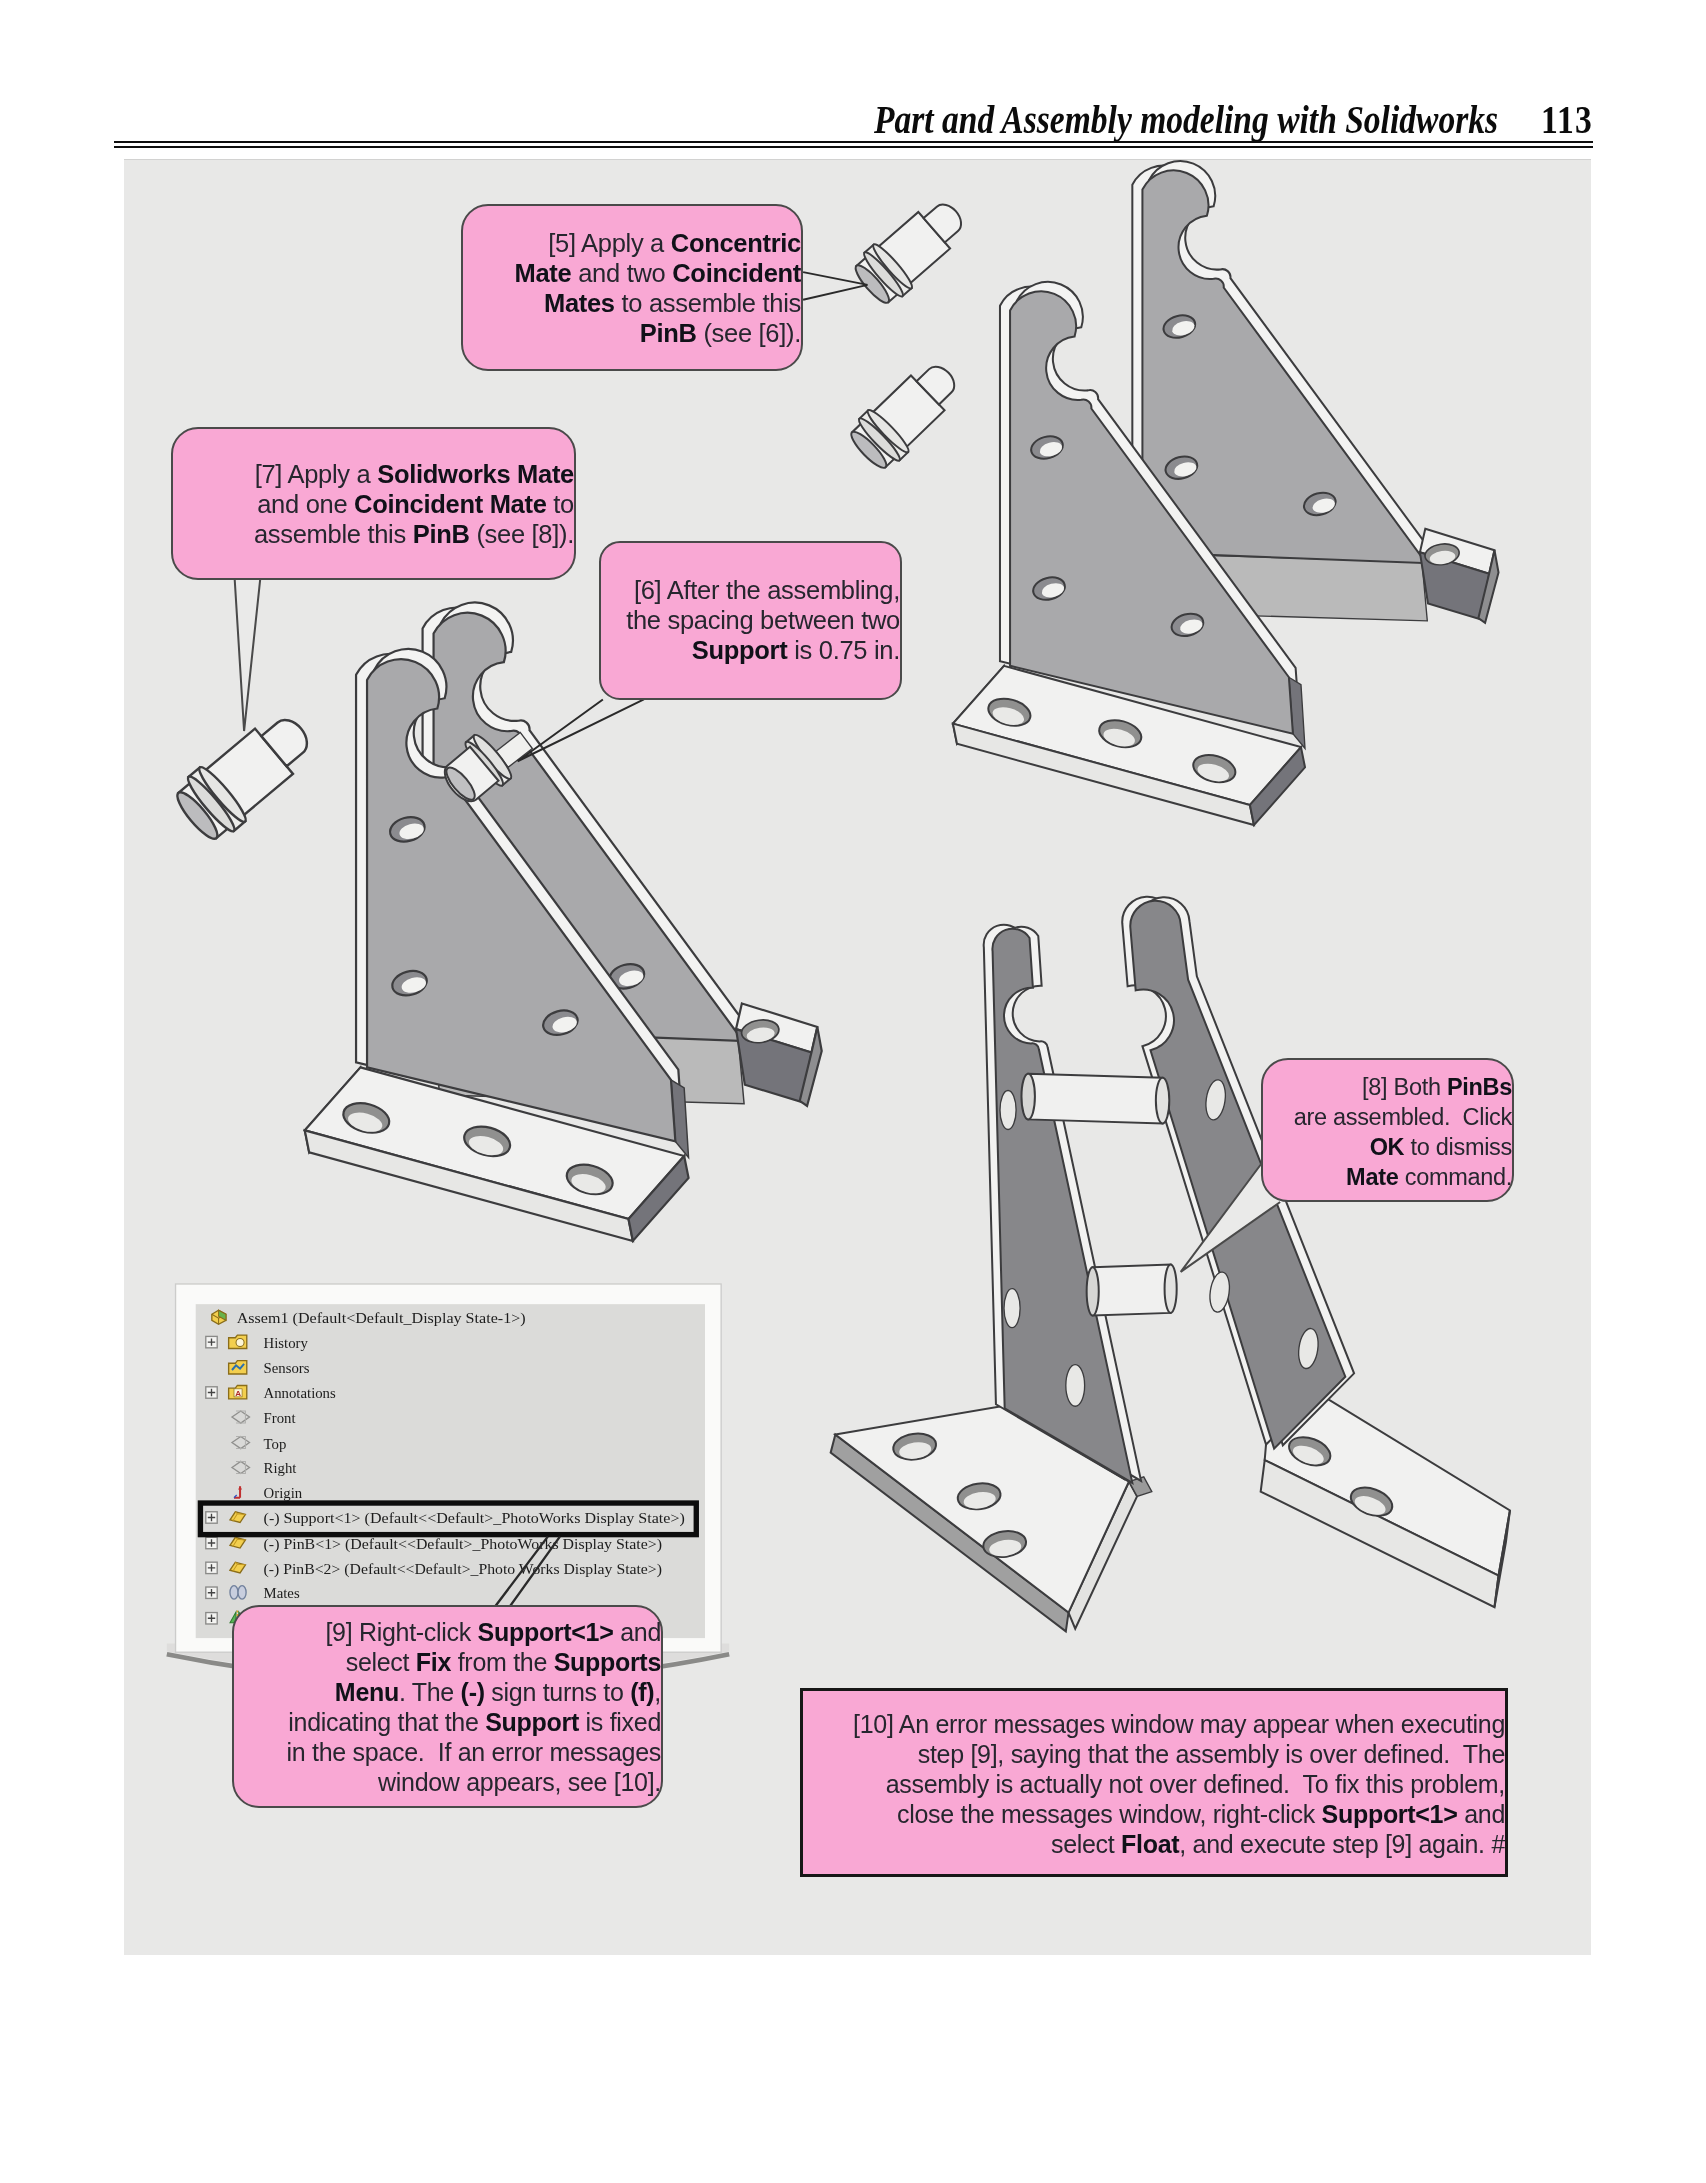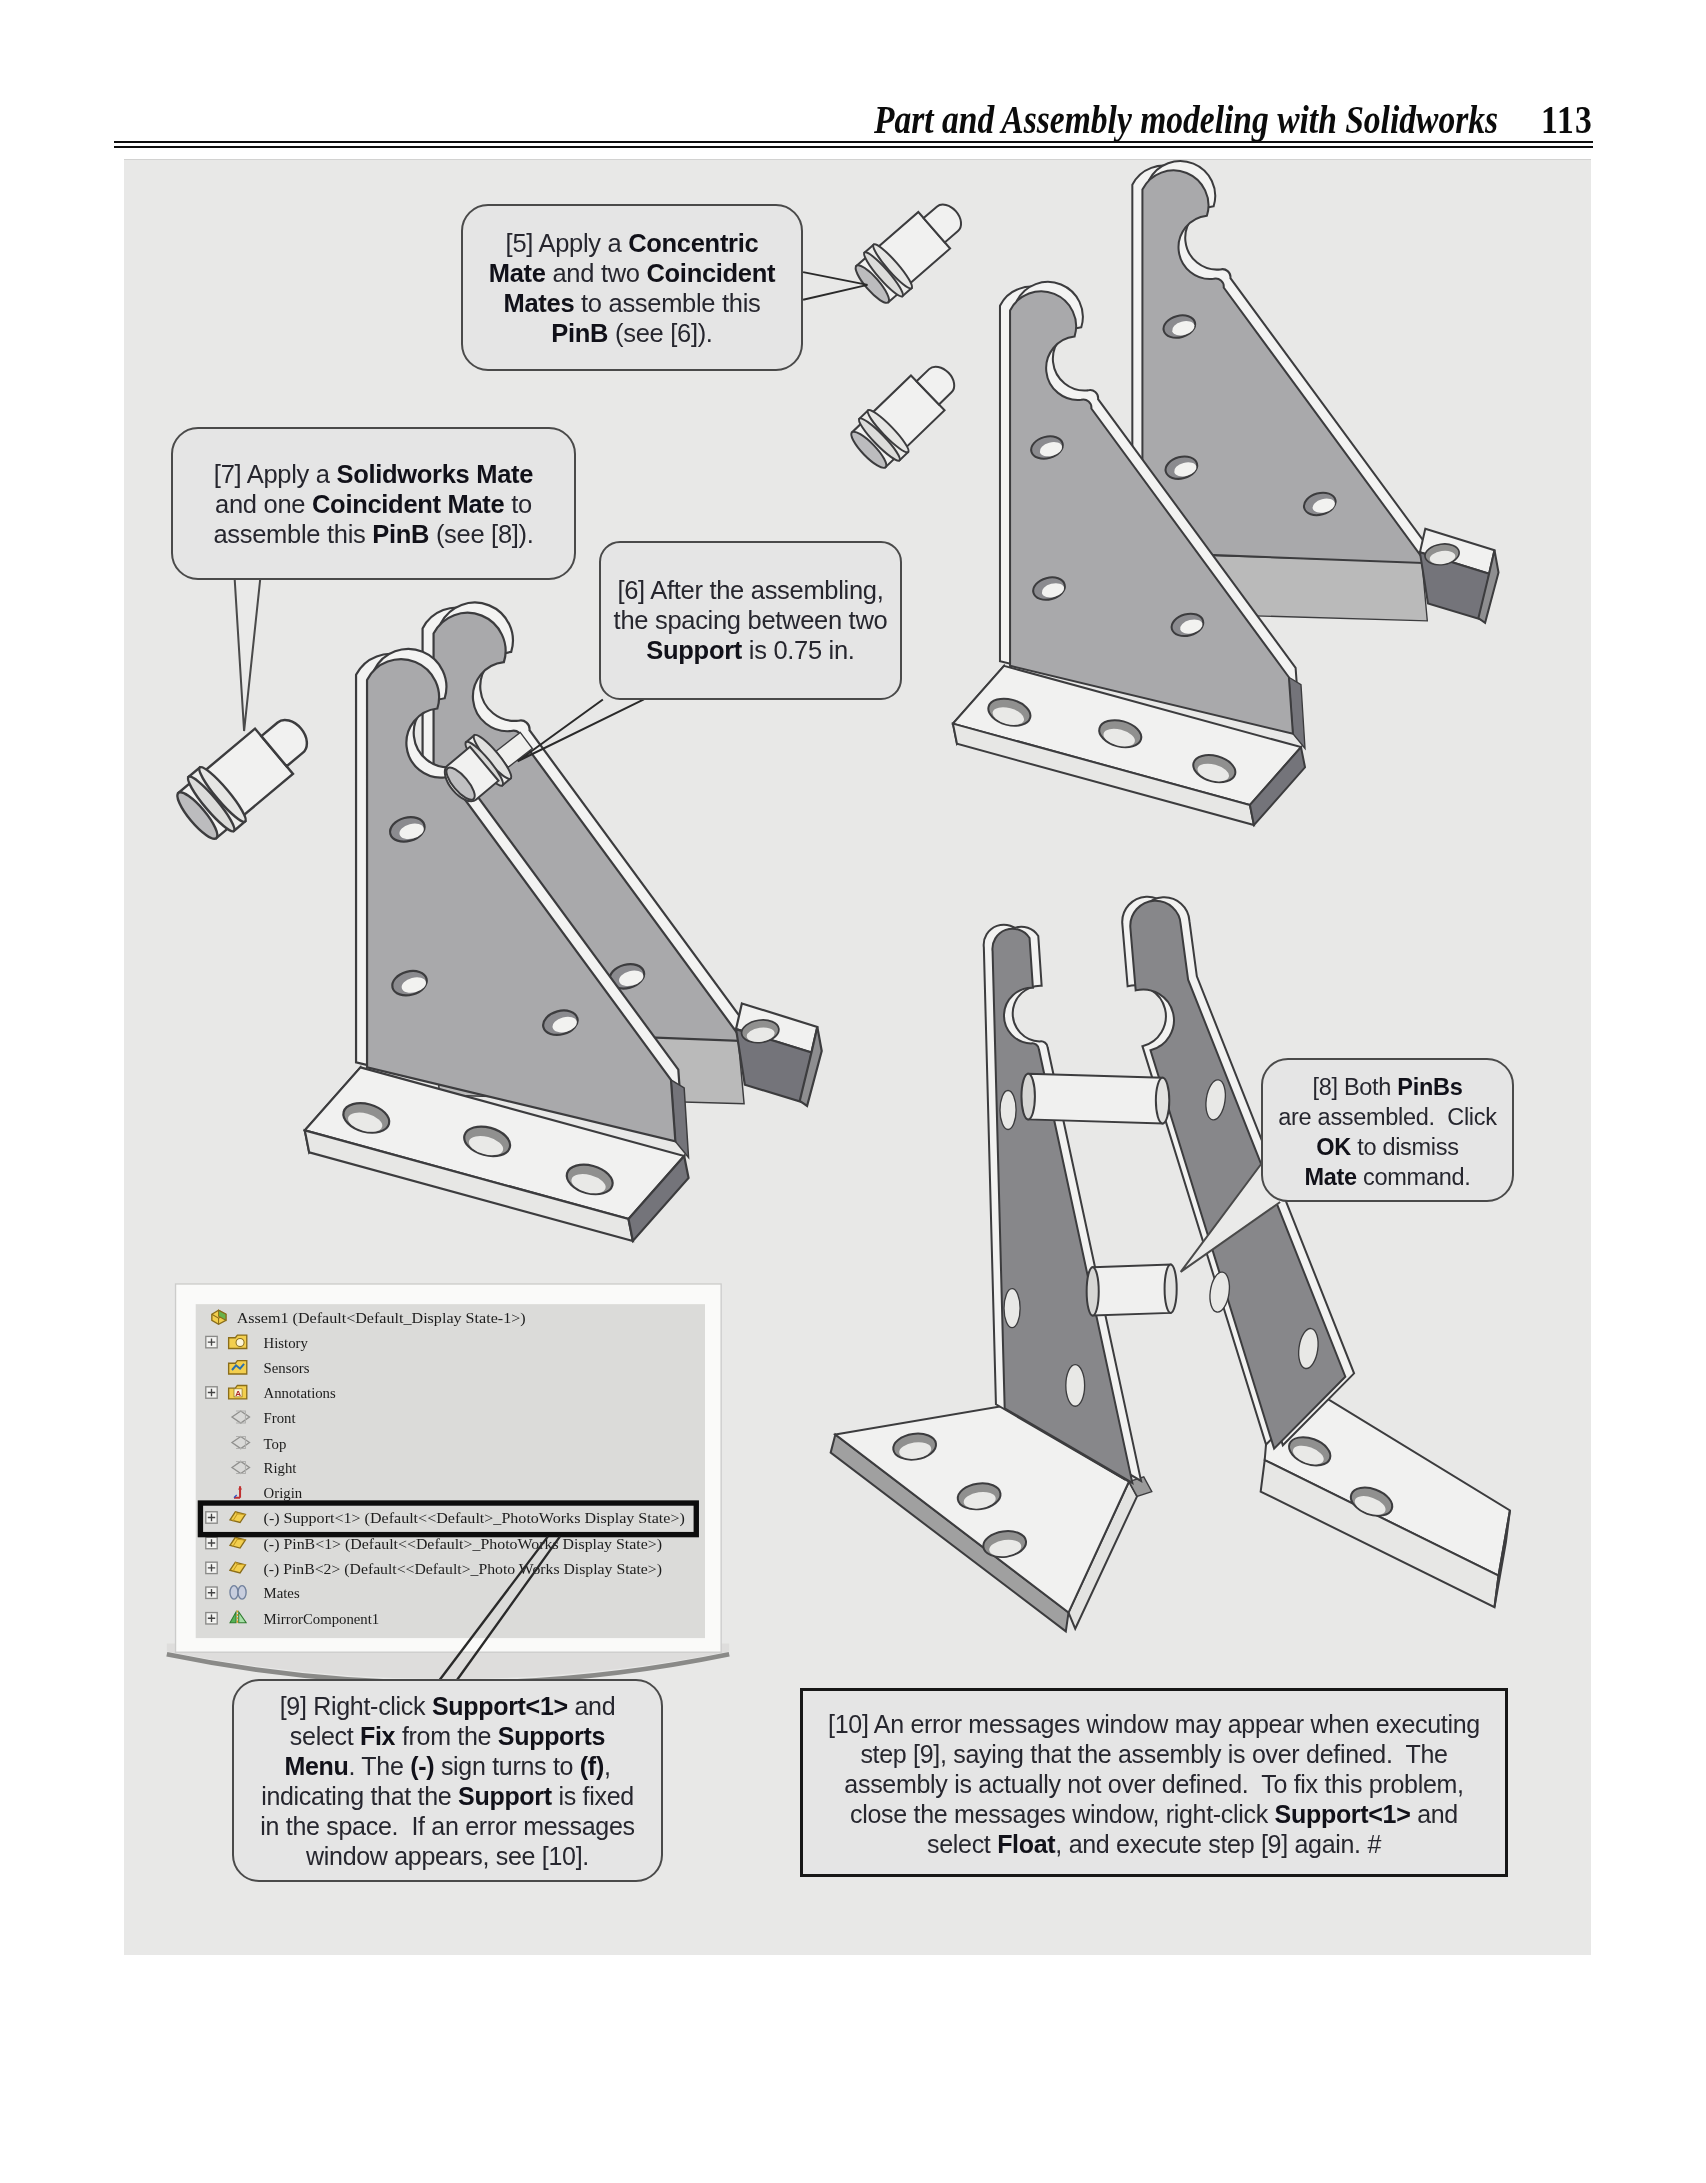--- a/index.html
+++ b/index.html
@@ -2,21 +2,21 @@
 <html style="font-size:10.8px"><head>
 <meta charset="utf-8">
 <style>
   html,body{margin:0;padding:0;background:#fff;}
   body{width:1707px;height:2183px;position:relative;font-family:"Liberation Sans",sans-serif;overflow:hidden;}
   .hdr{position:absolute;top:97px;right:114px;font-family:"Liberation Serif",serif;font-weight:bold;font-style:italic;font-size:39px;color:#0b0b0b;transform:scaleX(0.86);transform-origin:right top;white-space:nowrap;}
   .hdr .num{font-style:normal;margin-left:50px;letter-spacing:1.3px;}
   .rule{position:absolute;left:114px;top:141px;width:1479px;height:2.7px;border-top:2px solid #0e0e0e;border-bottom:2px solid #0e0e0e;}
   .gbox{position:absolute;left:124px;top:159px;width:1467px;height:1795px;background:#e8e8e7;border-top:1.3px solid #d2d2d1;}
   svg{position:absolute;left:0;top:0;}
-  .cb{position:absolute;box-sizing:border-box;background:#e5e5e5;border:2px solid #4a4a4a;color:#26262e;text-align:center;font-size:25.5px;line-height:30px;font-weight:500;letter-spacing:-0.3px;}
+  .cb{position:absolute;box-sizing:border-box;background:#f9a8d4;border:2px solid #4a4a4a;color:#26262e;text-align:right;font-size:25.5px;line-height:30px;font-weight:500;letter-spacing:-0.3px;}
   .cb b{color:#111119;font-weight:bold;}
   .rd{border-radius:27px;}
 </style>
 </head>
 <body>
 <div class="hdr">Part and Assembly modeling with Solidworks<span class="num">113</span></div>
 <div class="rule"></div>
 <div class="gbox"></div>
 <svg width="1707" height="2183" viewBox="0 0 2540 3249">
 <defs>
@@ -223,15 +223,15 @@
 <text x="392" y="2417" font-family="Liberation Serif" font-size="22" fill="#1c1c1c">MirrorComponent1</text>
 <rect x="298" y="2237" width="738" height="47" fill="none" stroke="#0d0d0d" stroke-width="8"></rect>
 </g>
 <path d="M 815,2287 L 652,2503 M 833,2287 L 678,2503" stroke="#2a2a2a" stroke-width="3.5" fill="none"></path>
 </svg>
 
 <div class="cb rd" style="left:461px;top:204px;width:342px;height:167px;padding-top:22px;">[5] Apply a <b>Concentric</b><br><b>Mate</b> and two <b>Coincident</b><br><b>Mates</b> to assemble this<br><b>PinB</b> (see [6]).</div>
 <div class="cb rd" style="left:171px;top:427px;width:405px;height:153px;padding-top:30px;">[7] Apply a <b>Solidworks Mate</b><br>and one <b>Coincident Mate</b> to<br>assemble this <b>PinB</b> (see [8]).</div>
 <div class="cb" style="left:599px;top:541px;width:303px;height:159px;padding-top:32px;border-radius:21px;">[6] After the assembling,<br>the spacing between two<br><b>Support</b> is 0.75 in.</div>
 <div class="cb rd" style="left:1261px;top:1058px;width:253px;height:144px;padding-top:12px;font-size:23.5px;line-height:30px;">[8] Both <b>PinBs</b><br>are assembled.&nbsp; Click<br><b>OK</b> to dismiss<br><b>Mate</b> command.</div>
-<div class="cb rd" style="left:232px;top:1679px;width:431px;height:203px;padding-top:10px;font-size:25px;">[9] Right-click <b>Support&lt;1&gt;</b> and<br>select <b>Fix</b> from the <b>Supports</b><br><b>Menu</b>. The <b>(-)</b> sign turns to <b>(f)</b>,<br>indicating that the <b>Support</b> is fixed<br>in the space.&nbsp; If an error messages<br>window appears, see [10].</div>
+<div class="cb rd" style="left:232px;top:1605px;width:431px;height:203px;padding-top:10px;font-size:25px;">[9] Right-click <b>Support&lt;1&gt;</b> and<br>select <b>Fix</b> from the <b>Supports</b><br><b>Menu</b>. The <b>(-)</b> sign turns to <b>(f)</b>,<br>indicating that the <b>Support</b> is fixed<br>in the space.&nbsp; If an error messages<br>window appears, see [10].</div>
 <div class="cb" style="left:800px;top:1688px;width:708px;height:189px;padding-top:17.5px;border-width:3.4px;border-color:#171717;font-size:25px;">[10] An error messages window may appear when executing<br>step [9], saying that the assembly is over defined.&nbsp; The<br>assembly is actually not over defined.&nbsp; To fix this problem,<br>close the messages window, right-click <b>Support&lt;1&gt;</b> and<br>select <b>Float</b>, and execute step [9] again. #</div>
 
 
 </body></html>

